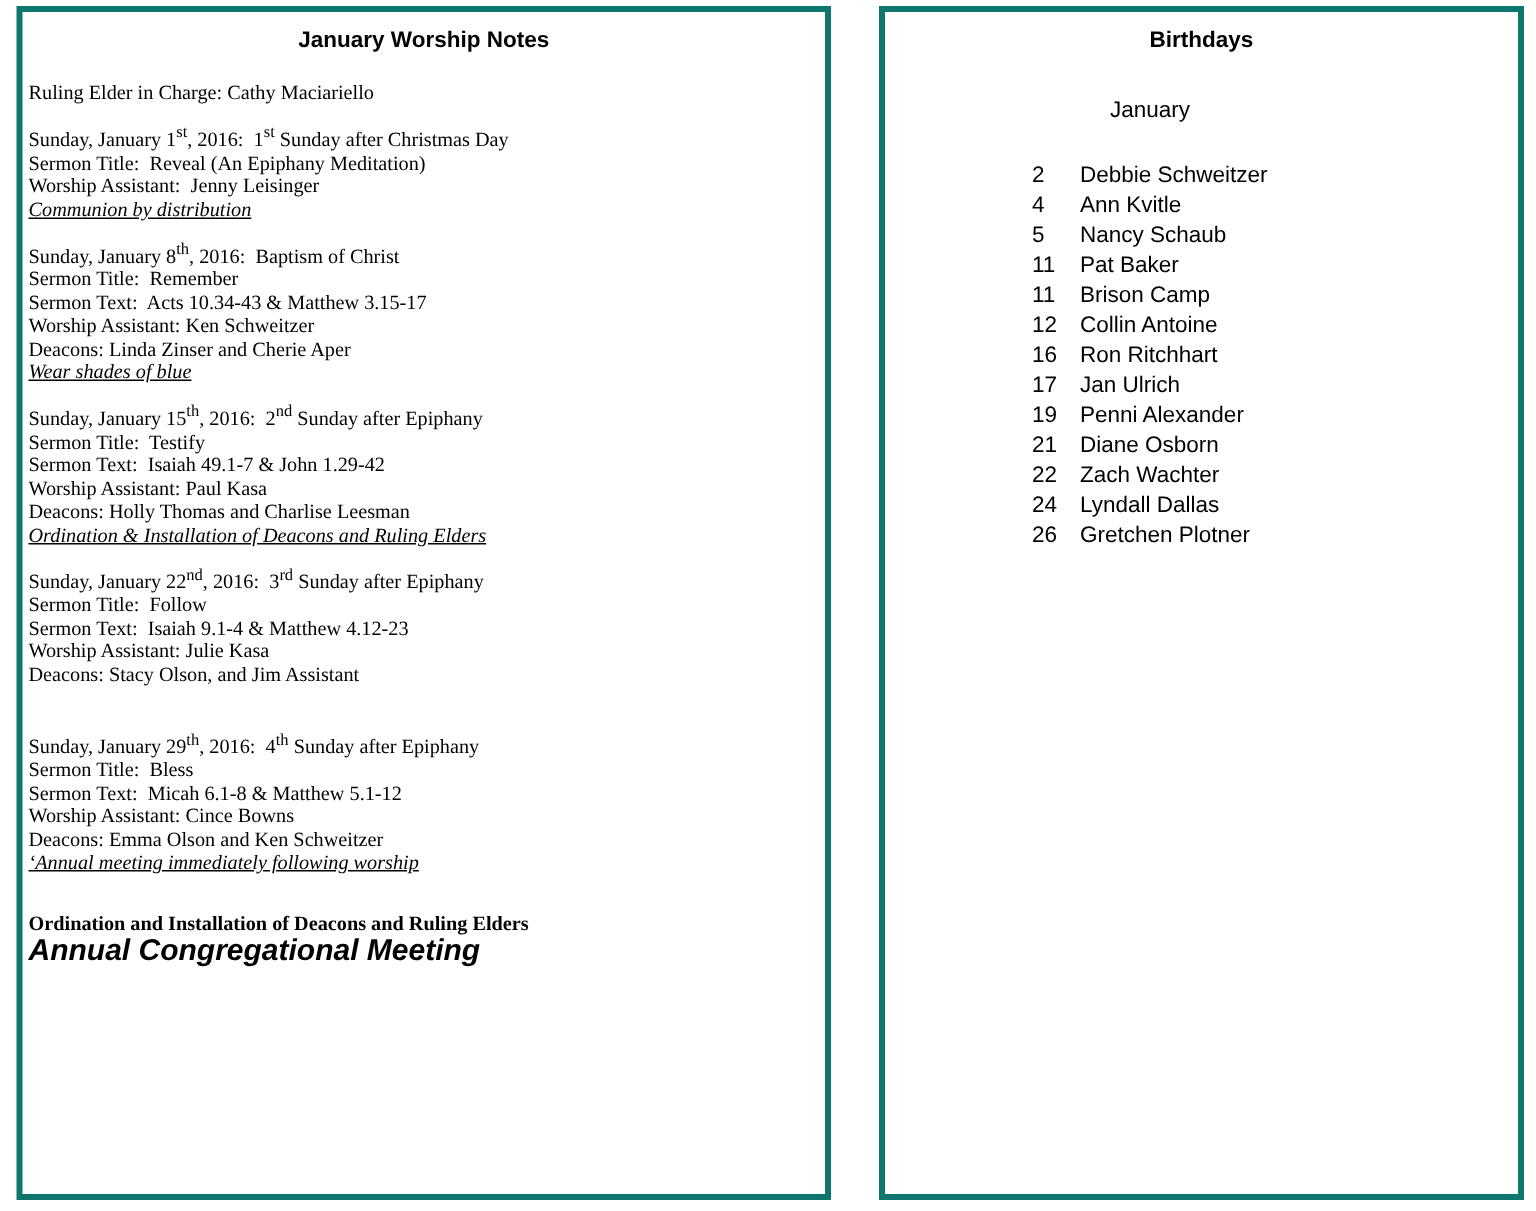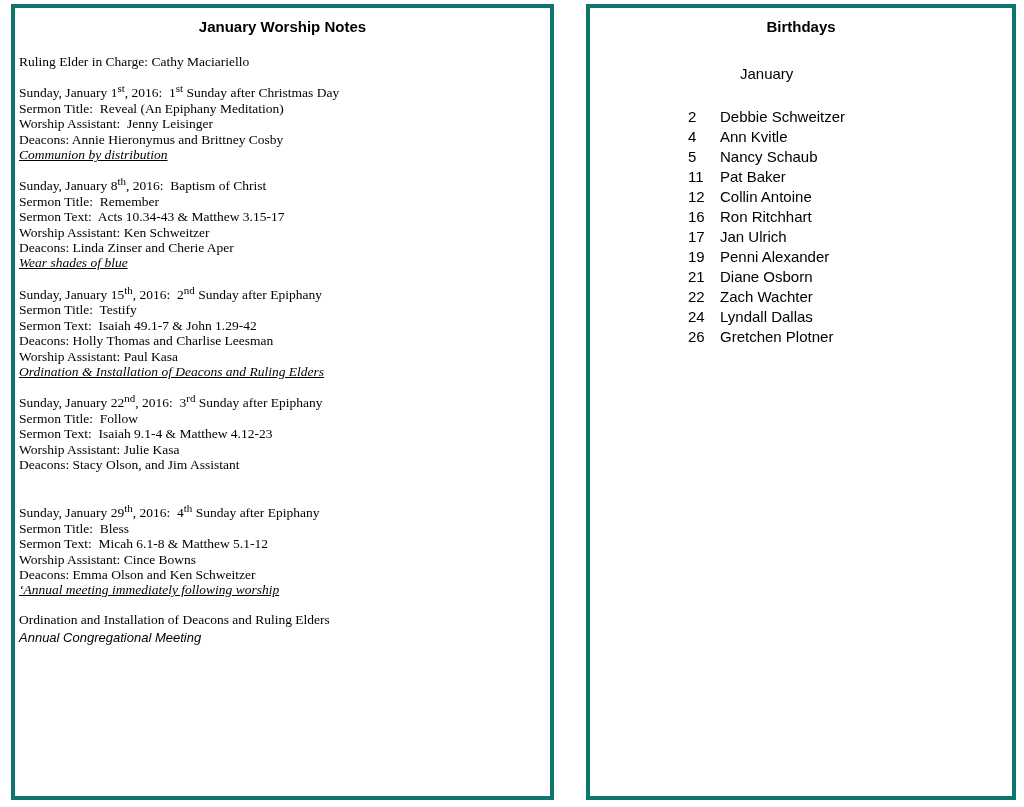--- a/index.html
+++ b/index.html
@@ -21,24 +21,24 @@
     padding:0 20px 0 4px;
     font-size:13.5px; line-height:15.4px;
   }
   .ruling-elder { margin-top:19px; white-space:pre-wrap; }
   .worship-section { margin-top:16px; }
   .worship-section.extra-gap { margin-top:33px; }
   .line { white-space:pre-wrap; }
   .line.italic { font-style:italic;text-decoration:underline; }
   sup { font-size:11px; line-height:0; vertical-align:super; }
 
-  #worship-footer { margin-top:14px; }
+  #worship-footer { margin-top:26px;font-weight:bold; }
   .line.sans-italic {
     font-family:"Liberation Sans", sans-serif;
-    font-style:italic; font-size:13px; line-height:19px; margin-top:1px;
+    font-style:italic; font-size:20px; line-height:19px; margin-top:1px;
   }
 
   
   .month {
     font-family:"Liberation Sans", sans-serif;
     font-size:15px; line-height:17px;
     margin-top:30px; margin-left:150px;
   }
   #birthday-list {
     margin-top:25px; margin-left:98px;
@@ -55,37 +55,36 @@
 
   <section class="panel" id="left-panel">
     <h1 class="panel-title">January Worship Notes</h1>
     <div class="doc-body">
       <p class="ruling-elder">Ruling Elder in Charge: Cathy Maciariello</p>
       <div id="worship-sections">
           <div class="worship-section">
             <div class="line">Sunday, January 1<sup>st</sup>, 2016:  1<sup>st</sup> Sunday after Christmas Day</div>
             <div class="line">Sermon Title:  Reveal (An Epiphany Meditation)</div>
             <div class="line">Worship Assistant:  Jenny Leisinger</div>
-            <div class="line">Deacons: Annie Hieronymus and Brittney Cosby</div>
             <div class="line italic">Communion by distribution</div>
           </div>
           <div class="worship-section">
             <div class="line">Sunday, January 8<sup>th</sup>, 2016:  Baptism of Christ</div>
             <div class="line">Sermon Title:  Remember</div>
             <div class="line">Sermon Text:  Acts 10.34-43 &amp; Matthew 3.15-17</div>
             <div class="line">Worship Assistant: Ken Schweitzer</div>
             <div class="line">Deacons: Linda Zinser and Cherie Aper</div>
             <div class="line italic">Wear shades of blue</div>
           </div>
           <div class="worship-section">
             <div class="line">Sunday, January 15<sup>th</sup>, 2016:  2<sup>nd</sup> Sunday after Epiphany</div>
             <div class="line">Sermon Title:  Testify</div>
             <div class="line">Sermon Text:  Isaiah 49.1-7 &amp; John 1.29-42</div>
+            <div class="line">Worship Assistant: Paul Kasa</div>
             <div class="line">Deacons: Holly Thomas and Charlise Leesman</div>
-            <div class="line">Worship Assistant: Paul Kasa</div>
             <div class="line italic">Ordination &amp; Installation of Deacons and Ruling Elders</div>
           </div>
           <div class="worship-section">
             <div class="line">Sunday, January 22<sup>nd</sup>, 2016:  3<sup>rd</sup> Sunday after Epiphany</div>
             <div class="line">Sermon Title:  Follow</div>
             <div class="line">Sermon Text:  Isaiah 9.1-4 &amp; Matthew 4.12-23</div>
             <div class="line">Worship Assistant: Julie Kasa</div>
             <div class="line">Deacons: Stacy Olson, and Jim Assistant</div>
           </div>
           <div class="worship-section extra-gap">
@@ -105,20 +104,21 @@
   </section>
 
   <section class="panel" id="right-panel">
     <h1 class="panel-title">Birthdays</h1>
     <div class="month">January</div>
     <div id="birthday-list">
         <div class="bday-row"><span class="bday-day">2</span><span class="bday-name">Debbie Schweitzer</span></div>
         <div class="bday-row"><span class="bday-day">4</span><span class="bday-name">Ann Kvitle</span></div>
         <div class="bday-row"><span class="bday-day">5</span><span class="bday-name">Nancy Schaub</span></div>
         <div class="bday-row"><span class="bday-day">11</span><span class="bday-name">Pat Baker</span></div>
+        <div class="bday-row"><span class="bday-day">11</span><span class="bday-name">Brison Camp</span></div>
         <div class="bday-row"><span class="bday-day">12</span><span class="bday-name">Collin Antoine</span></div>
         <div class="bday-row"><span class="bday-day">16</span><span class="bday-name">Ron Ritchhart</span></div>
         <div class="bday-row"><span class="bday-day">17</span><span class="bday-name">Jan Ulrich</span></div>
         <div class="bday-row"><span class="bday-day">19</span><span class="bday-name">Penni Alexander</span></div>
         <div class="bday-row"><span class="bday-day">21</span><span class="bday-name">Diane Osborn</span></div>
         <div class="bday-row"><span class="bday-day">22</span><span class="bday-name">Zach Wachter</span></div>
         <div class="bday-row"><span class="bday-day">24</span><span class="bday-name">Lyndall Dallas</span></div>
         <div class="bday-row"><span class="bday-day">26</span><span class="bday-name">Gretchen Plotner</span></div>
       </div>
   </section>

